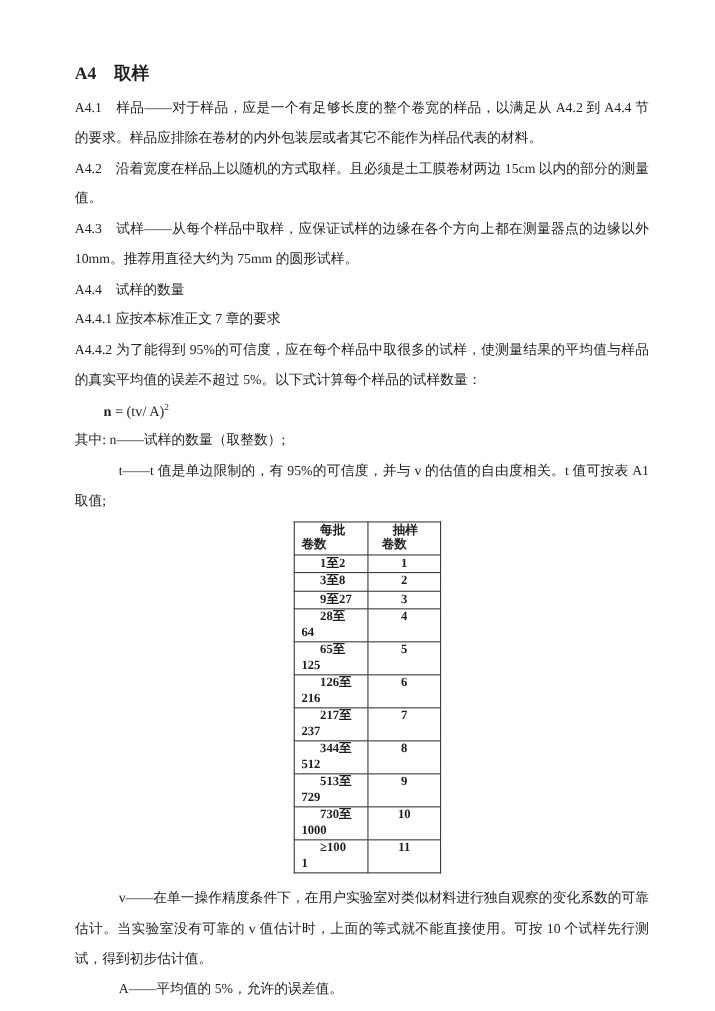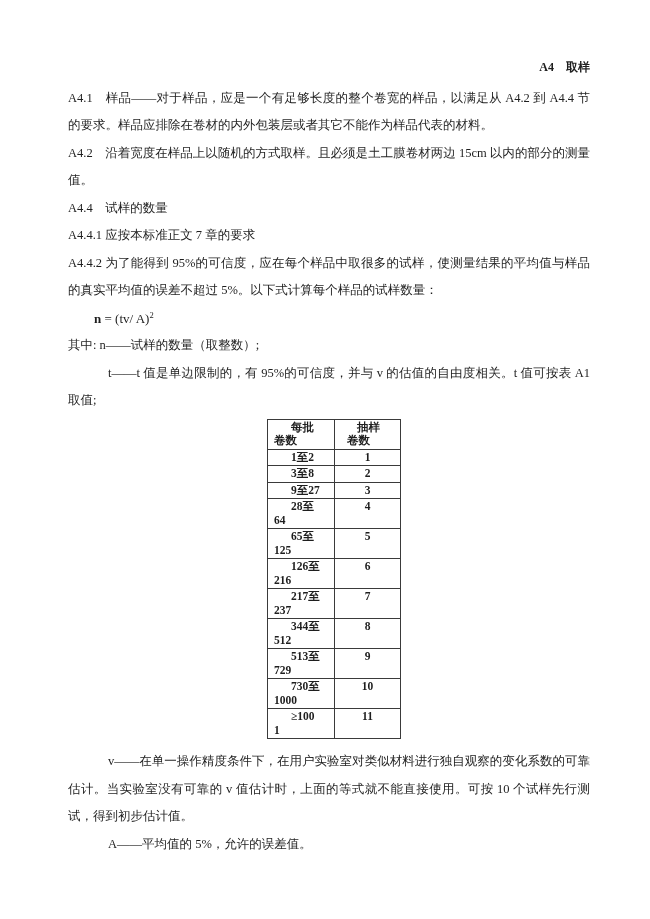--- a/index.html
+++ b/index.html
@@ -15,25 +15,24 @@
     margin: 0;
     padding: 54px 60px 0 68px;
     background: #ffffff;
     color: #1e1e1e;
     font-family: "Liberation Serif", "DejaVu Serif", serif;
     font-size: 12.5px;
     line-height: 27.5px;
     overflow: hidden;
   }
   .heading {
-    font-size: 12px;
+    font-size: 16px;
     font-weight: bold;
     margin: 0 0 3px 0;
     line-height: 27.5px;
-    text-align: right;
   }
   .para {
     margin: 0;
     text-align: justify;
   }
   .indent {
     text-indent: 40px;
   }
   .formula {
     margin: 0 0 0 26px;
@@ -92,20 +91,21 @@
 </style>
 </head>
 <body>
 
 <div class="page">
 
   <h1 class="heading">A4　取样</h1>
 
   <p class="para">A4.1　样品——对于样品，应是一个有足够长度的整个卷宽的样品，以满足从 A4.2 到 A4.4 节的要求。样品应排除在卷材的内外包装层或者其它不能作为样品代表的材料。</p>
   <p class="para">A4.2　沿着宽度在样品上以随机的方式取样。且必须是土工膜卷材两边 15cm 以内的部分的测量值。</p>
+  <p class="para">A4.3　试样——从每个样品中取样，应保证试样的边缘在各个方向上都在测量器点的边缘以外 10mm。推荐用直径大约为 75mm 的圆形试样。</p>
   <p class="para">A4.4　试样的数量</p>
   <p class="para">A4.4.1 应按本标准正文 7 章的要求</p>
   <p class="para">A4.4.2 为了能得到 95%的可信度，应在每个样品中取很多的试样，使测量结果的平均值与样品的真实平均值的误差不超过 5%。以下式计算每个样品的试样数量：</p>
 
   <div class="formula"><span class="lhs">n</span><span> = </span><span>(tv/ A)</span><sup>2</sup></div>
 
   <p class="para">其中: n——试样的数量（取整数）;</p>
   <p class="para indent">t——t 值是单边限制的，有 95%的可信度，并与 v 的估值的自由度相关。t 值可按表 A1 取值;</p>
 
 

